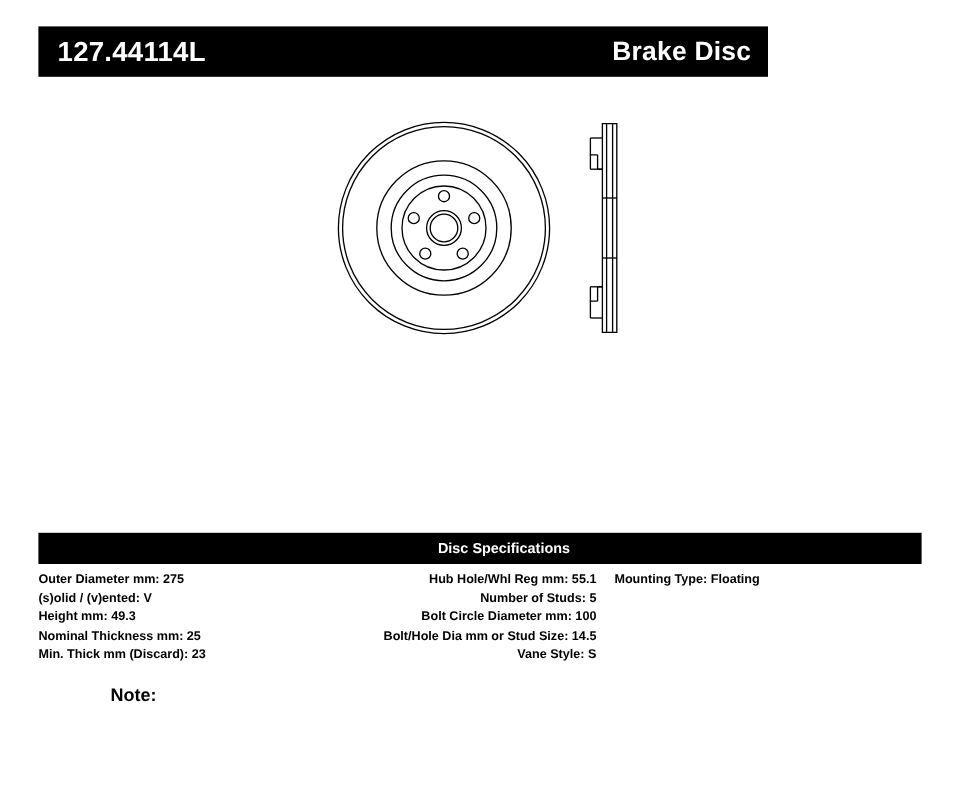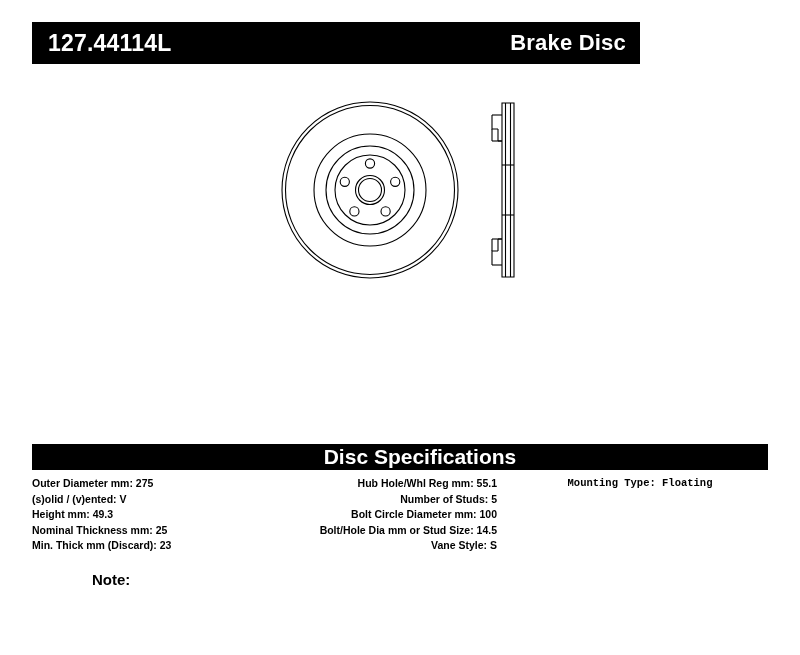--- a/index.html
+++ b/index.html
@@ -67,21 +67,21 @@
     top: 444px;
     width: 736px;
     height: 26px;
     background: #000000;
     color: #ffffff;
     display: flex;
     align-items: center;
     justify-content: center;
   }
   .specs-bar span {
-    font-size: 21px;
+    font-size: 12px;
     font-weight: bold;
     margin-left: 40px;
   }
 
   
   .specs-wrap {
     position: absolute;
     left: 32px;
     top: 476px;
     width: 736px;
@@ -99,22 +99,21 @@
     text-align: left;
   }
   .col-mid {
     left: 215px;
     width: 250px;
     text-align: right;
   }
   .col-right {
     left: 480px;
     width: 256px;
-    text-align: center;
-    font-family: Liberation Mono, monospace;
+    text-align: left;
   }
   .spec-line {
     line-height: 15.5px;
     white-space: nowrap;
   }
 
   
   .note {
     position: absolute;
     left: 92px;

